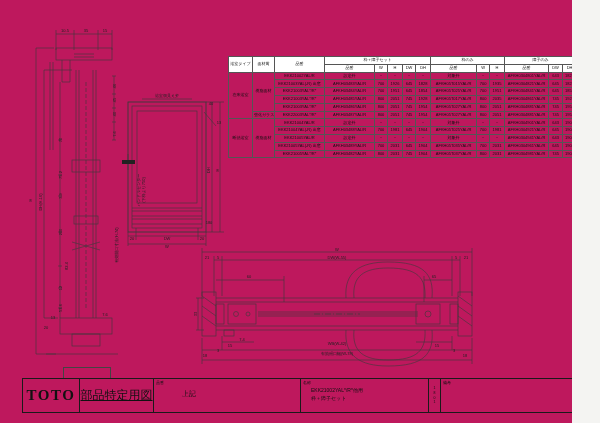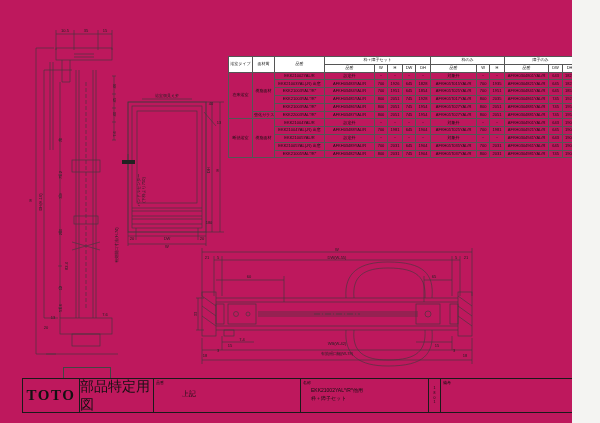--- a/index.html
+++ b/index.html
@@ -17,21 +17,21 @@
   #spec-table th{background:#fff;}
   
   #title-block{position:absolute;left:22px;top:378px;width:556px;height:33px;
                border:1.2px solid #1a1a1a;display:flex;}
   .tb-cell{border-right:0.8px solid #1a1a1a;position:relative;box-sizing:border-box;}
   .tb-cell:last-child{border-right:none;}
   .corner-label{position:absolute;top:1px;left:2px;font-size:4px;color:#111;}
   #toto-logo{width:57px;display:flex;align-items:center;justify-content:center;
              font-weight:bold;font-size:15px;letter-spacing:1.5px;
              font-family:"Liberation Serif",serif;}
-  #doc-type{width:74px;display:flex;align-items:center;justify-content:center;font-size:14px;}
+  #doc-type{width:74px;display:flex;align-items:center;justify-content:center;font-size:12px;text-decoration:underline;}
   #partno-cell{width:147px;}
   #partno-cell .val{position:absolute;top:10px;left:28px;font-size:7px;}
   #name-cell{width:128px;}
   #name-cell .val{position:absolute;top:7px;left:10px;font-size:5px;line-height:1.6;}
   #side-strip{width:12px;display:flex;flex-direction:column;align-items:center;
               justify-content:center;font-size:3.5px;line-height:1.4;}
   #remarks-cell{flex:1;}
   #stamp-box{position:absolute;left:63px;top:367px;width:46px;height:10px;
              border:0.6px solid #444;}
 </style>

